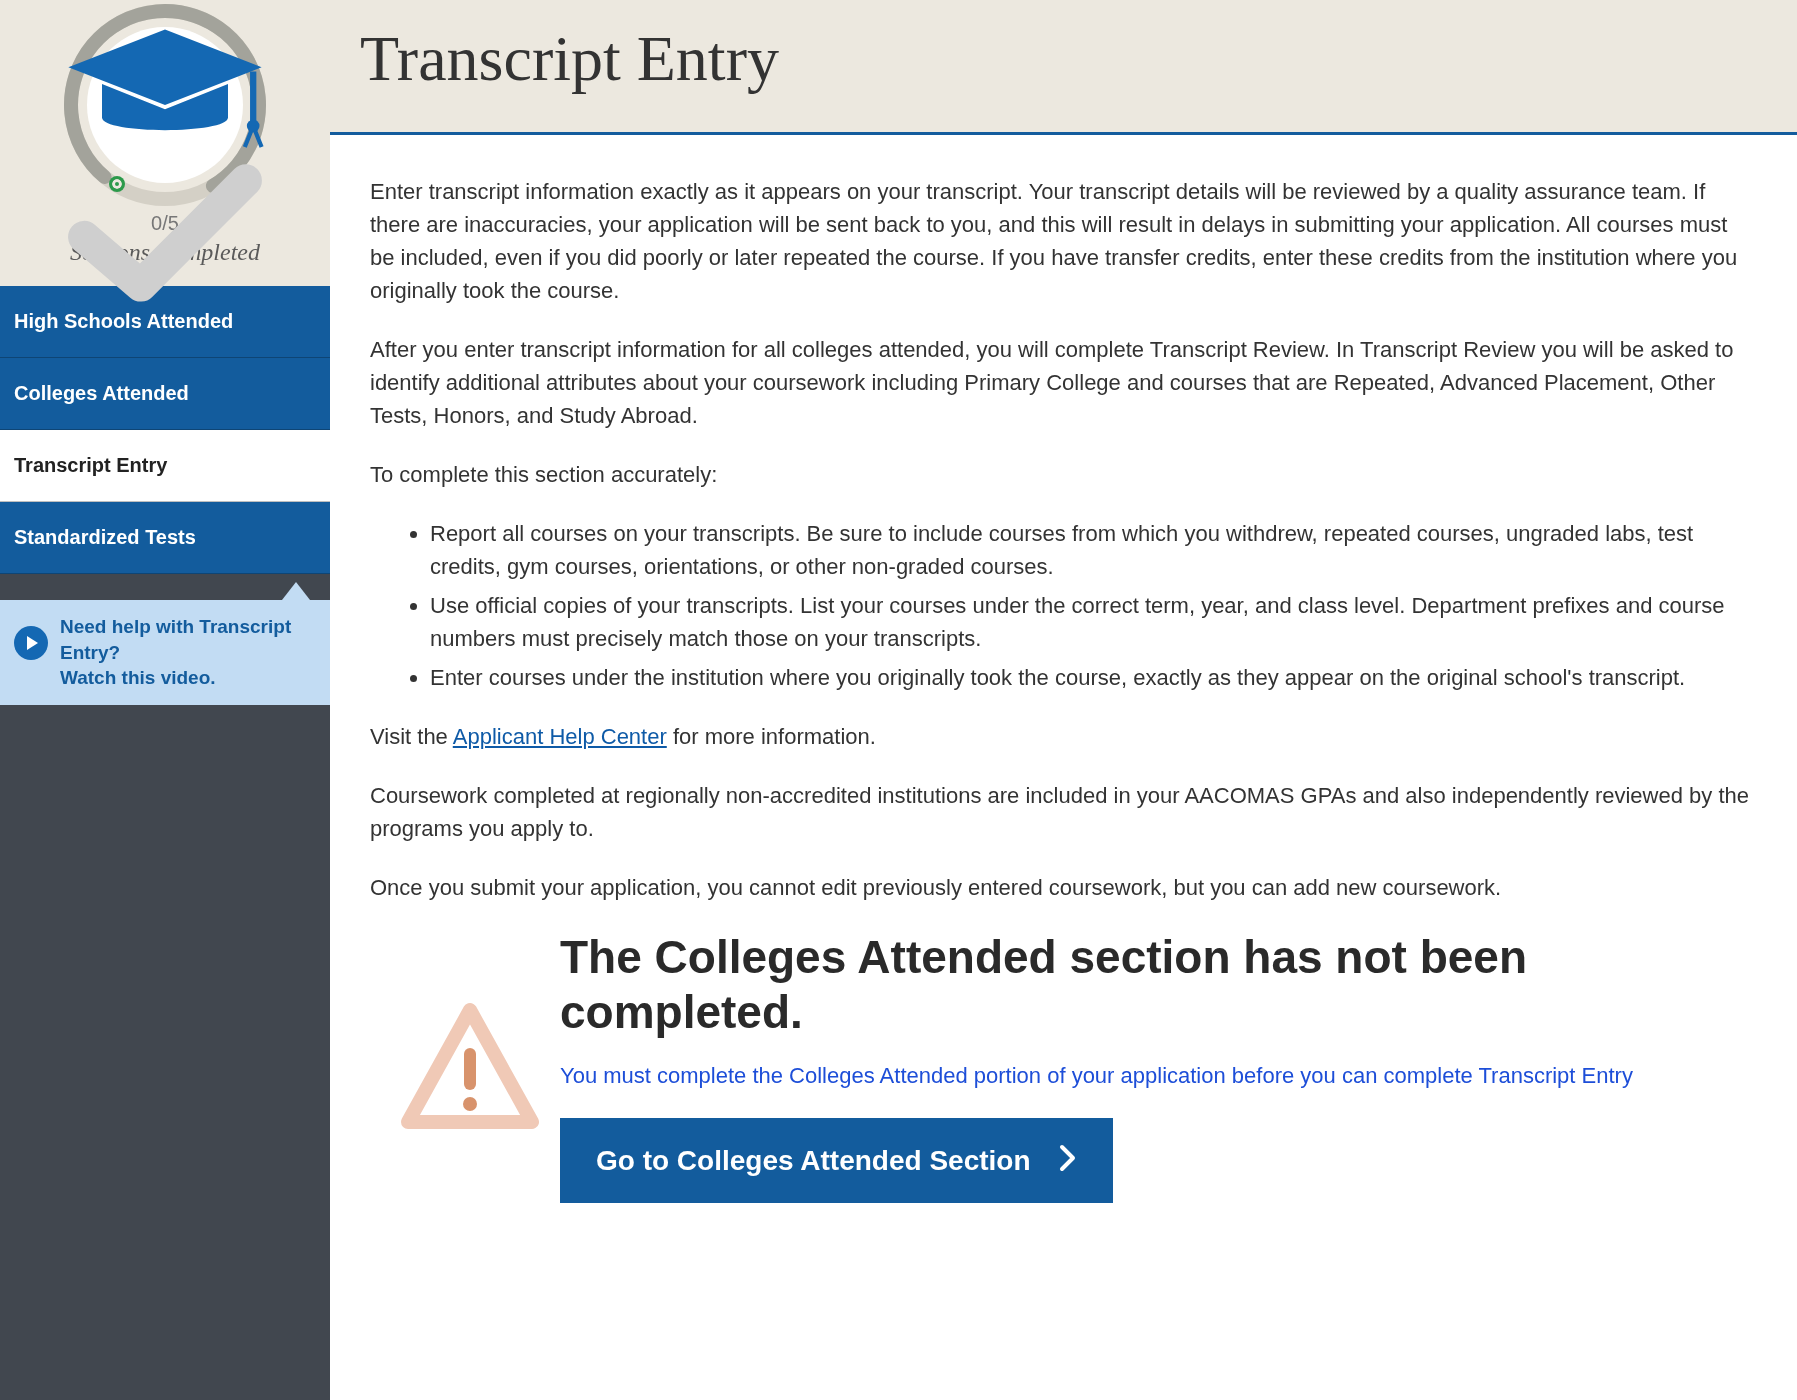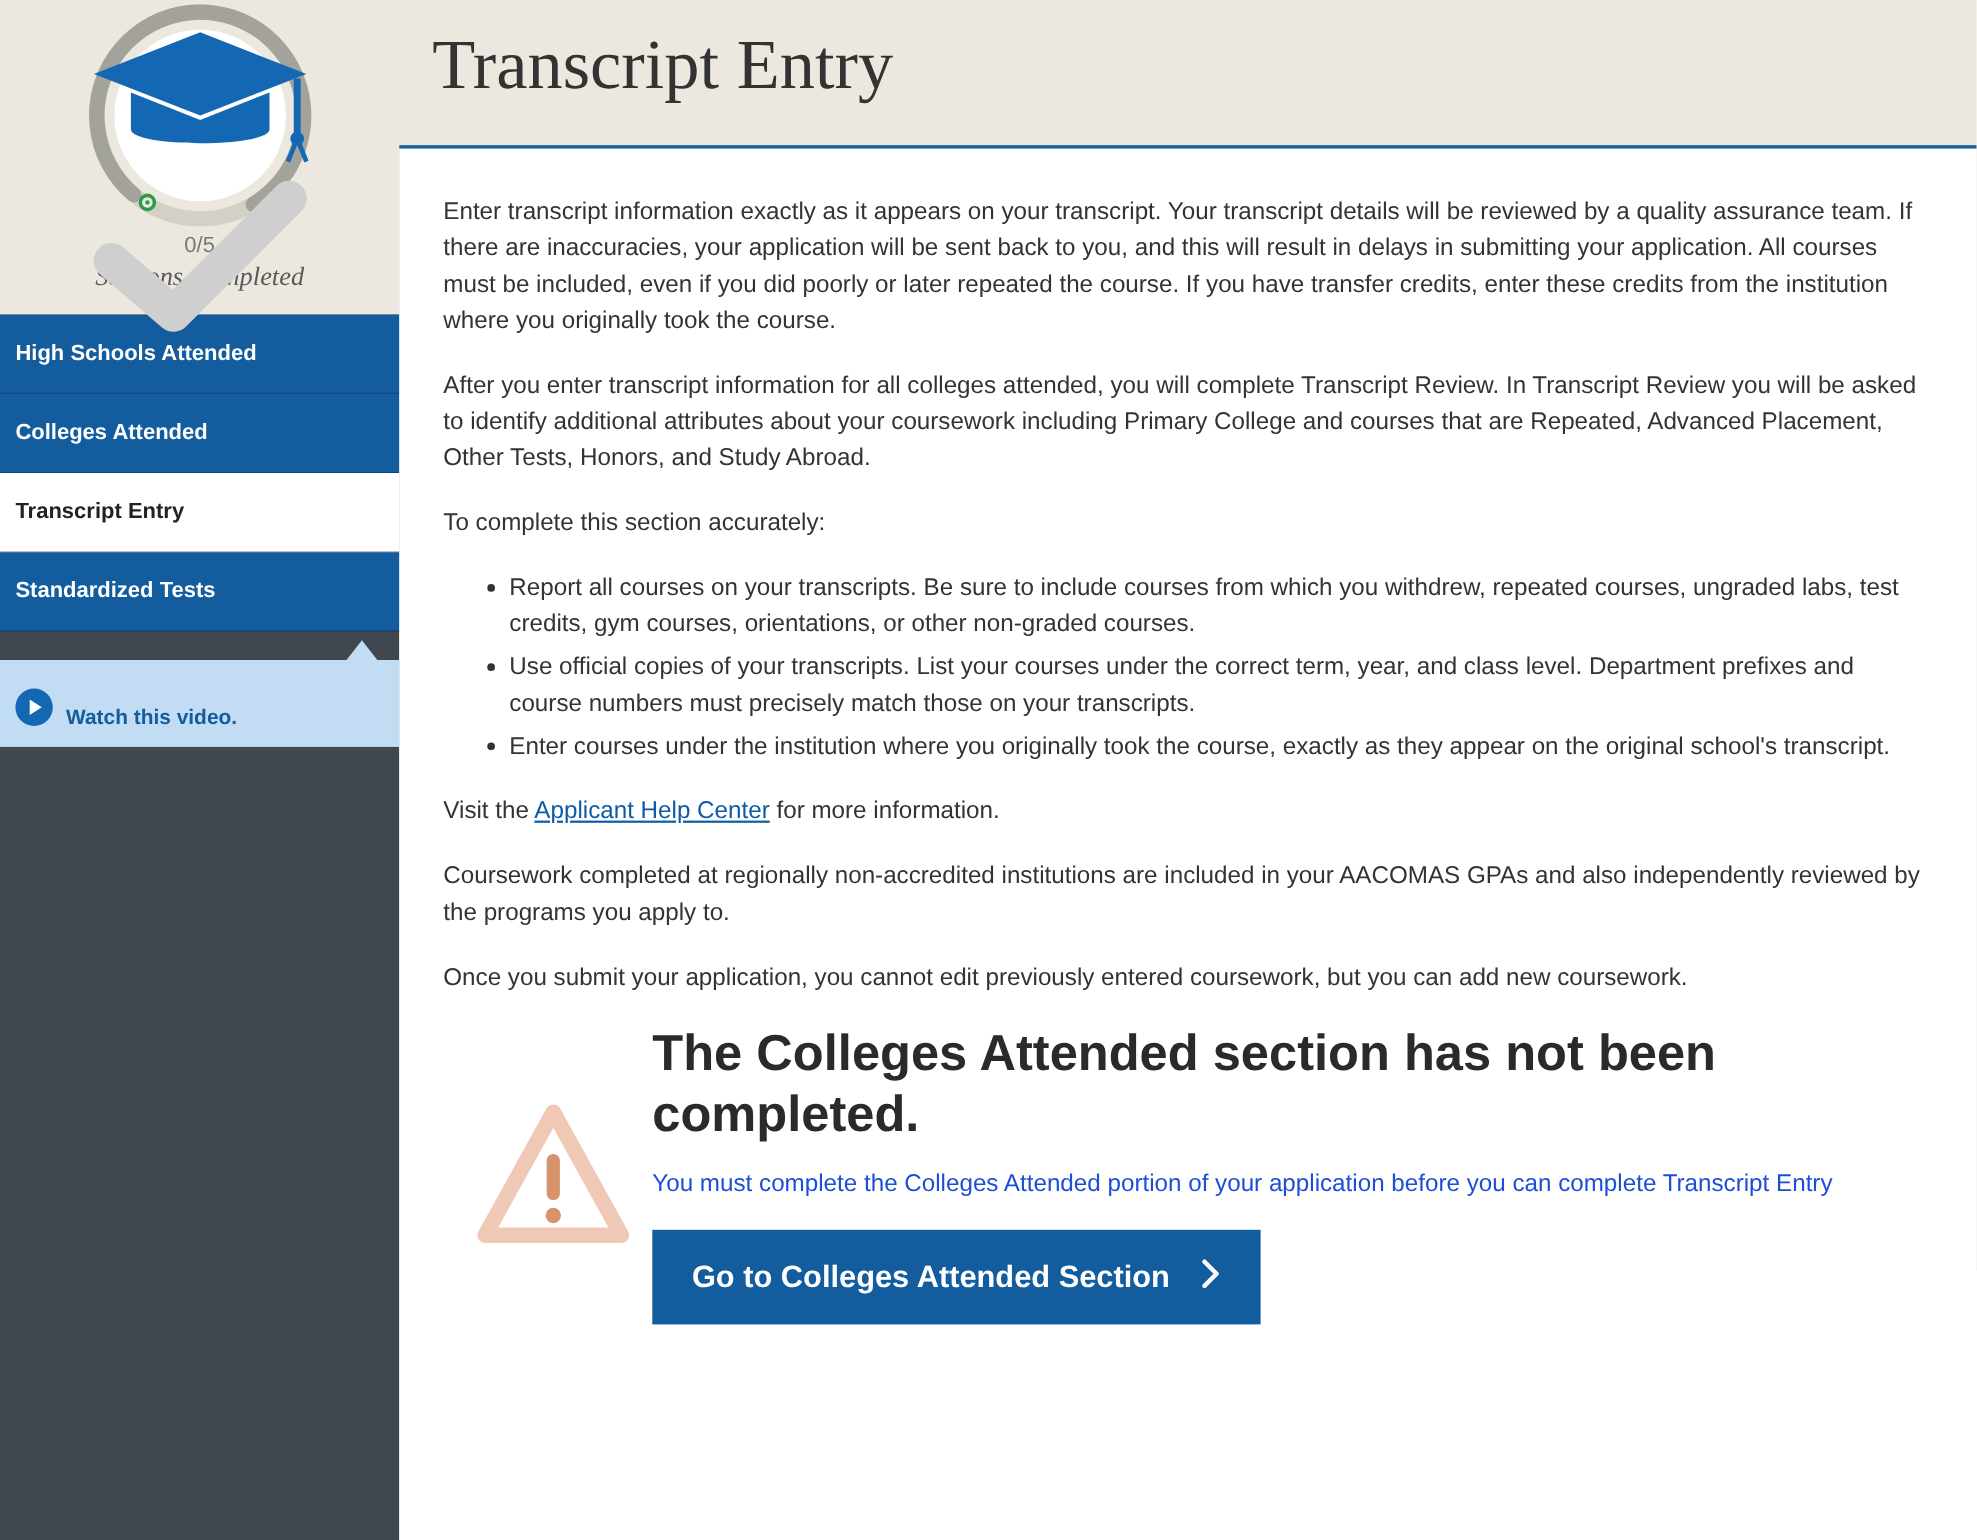--- a/index.html
+++ b/index.html
@@ -11,21 +11,21 @@
     height: 1400px;
     overflow: hidden;
     transform-origin: top left;
   }
   .layout {
     display: flex;
     width: 100%;
     height: 100%;
   }
   .sidebar {
-    width: 363px;
+    width: 330px;
     flex-shrink: 0;
     background: #41474f;
     display: flex;
     flex-direction: column;
   }
   .progress-panel {
     background: #ece8df;
     padding: 0 20px 20px;
     text-align: center;
   }
@@ -275,21 +275,21 @@
         <span>Transcript Entry</span>
       </div>
       <div class="nav-item blue">
         <span>Standardized Tests</span>
       </div>
     </nav>
 
     <div class="help-box">
       <span class="play-circle"></span>
       <div class="help-text">
-        <br>
+        <span>Need help with Transcript Entry?</span><br>
         <span>Watch this video.</span>
       </div>
     </div>
   </aside>
 
   <main class="main">
     <div class="main-header">
       <h1 class="main-title">Transcript Entry</h1>
     </div>
 

